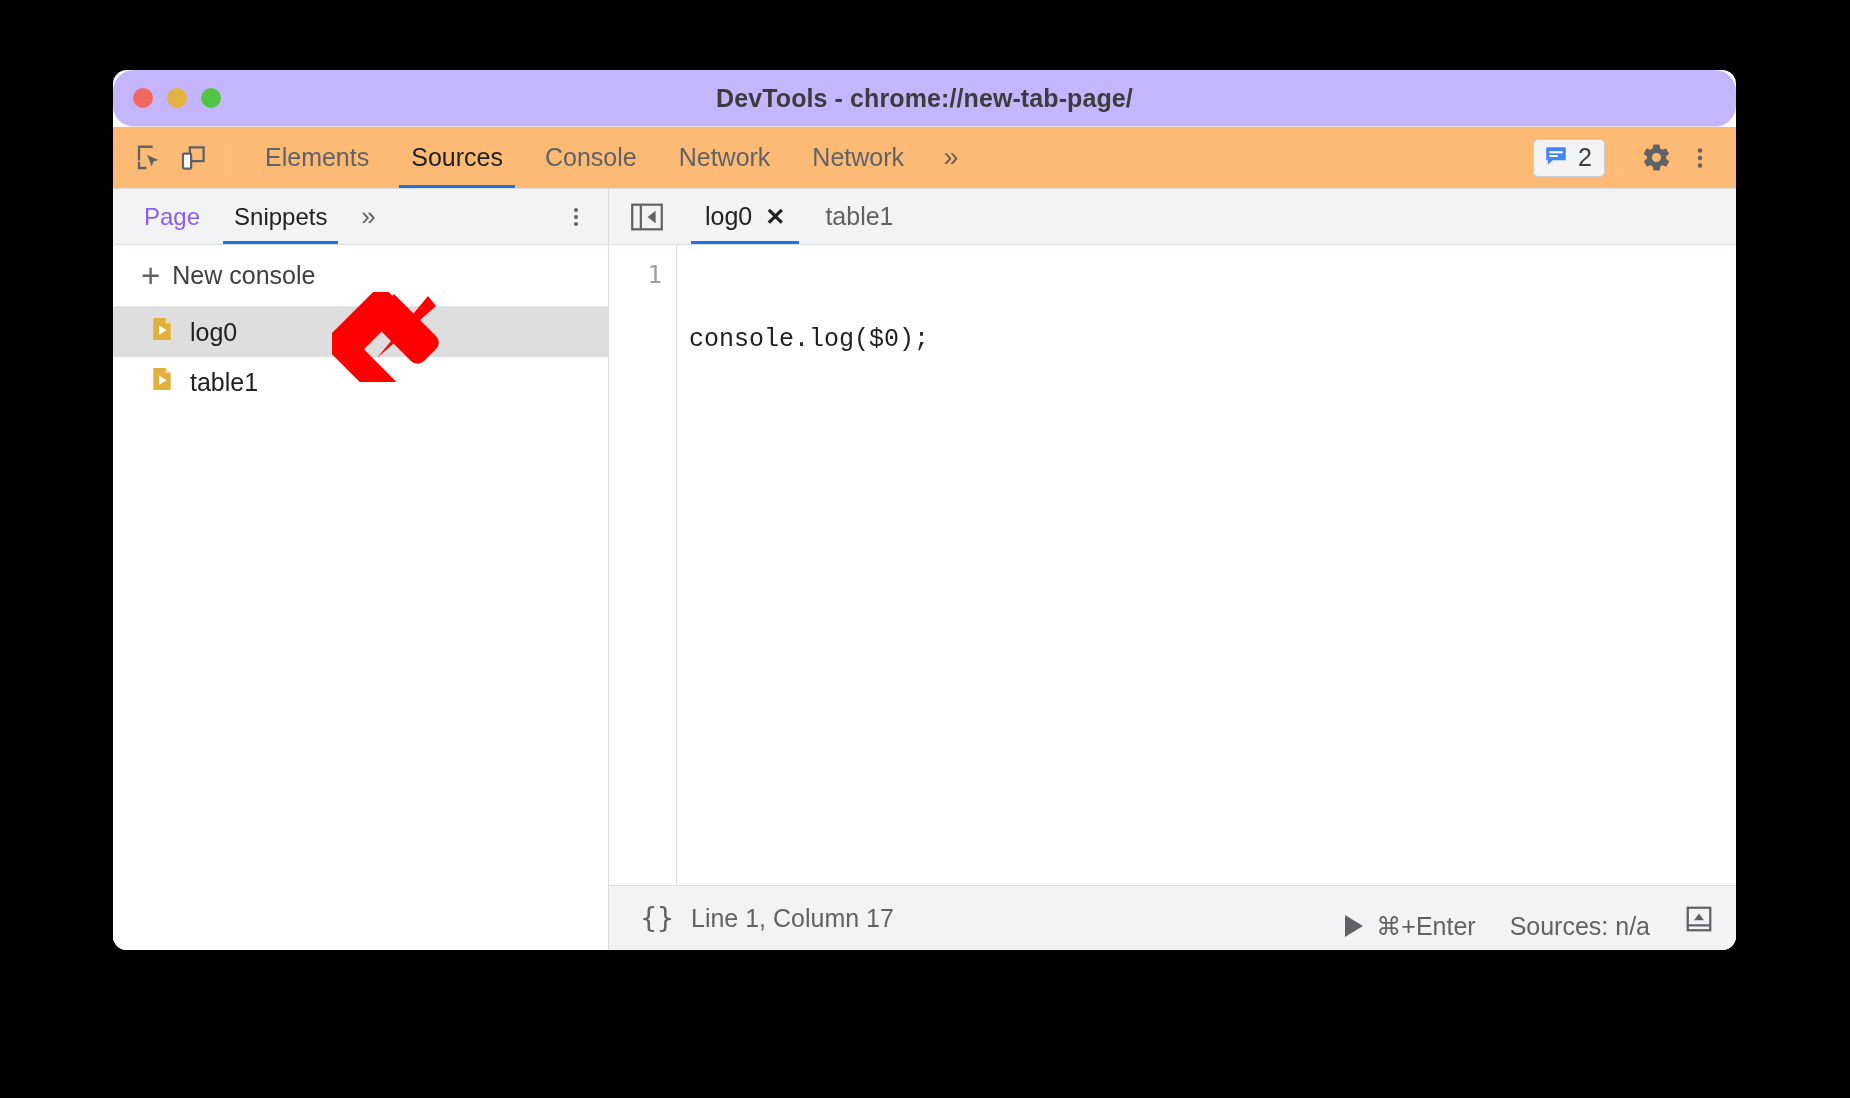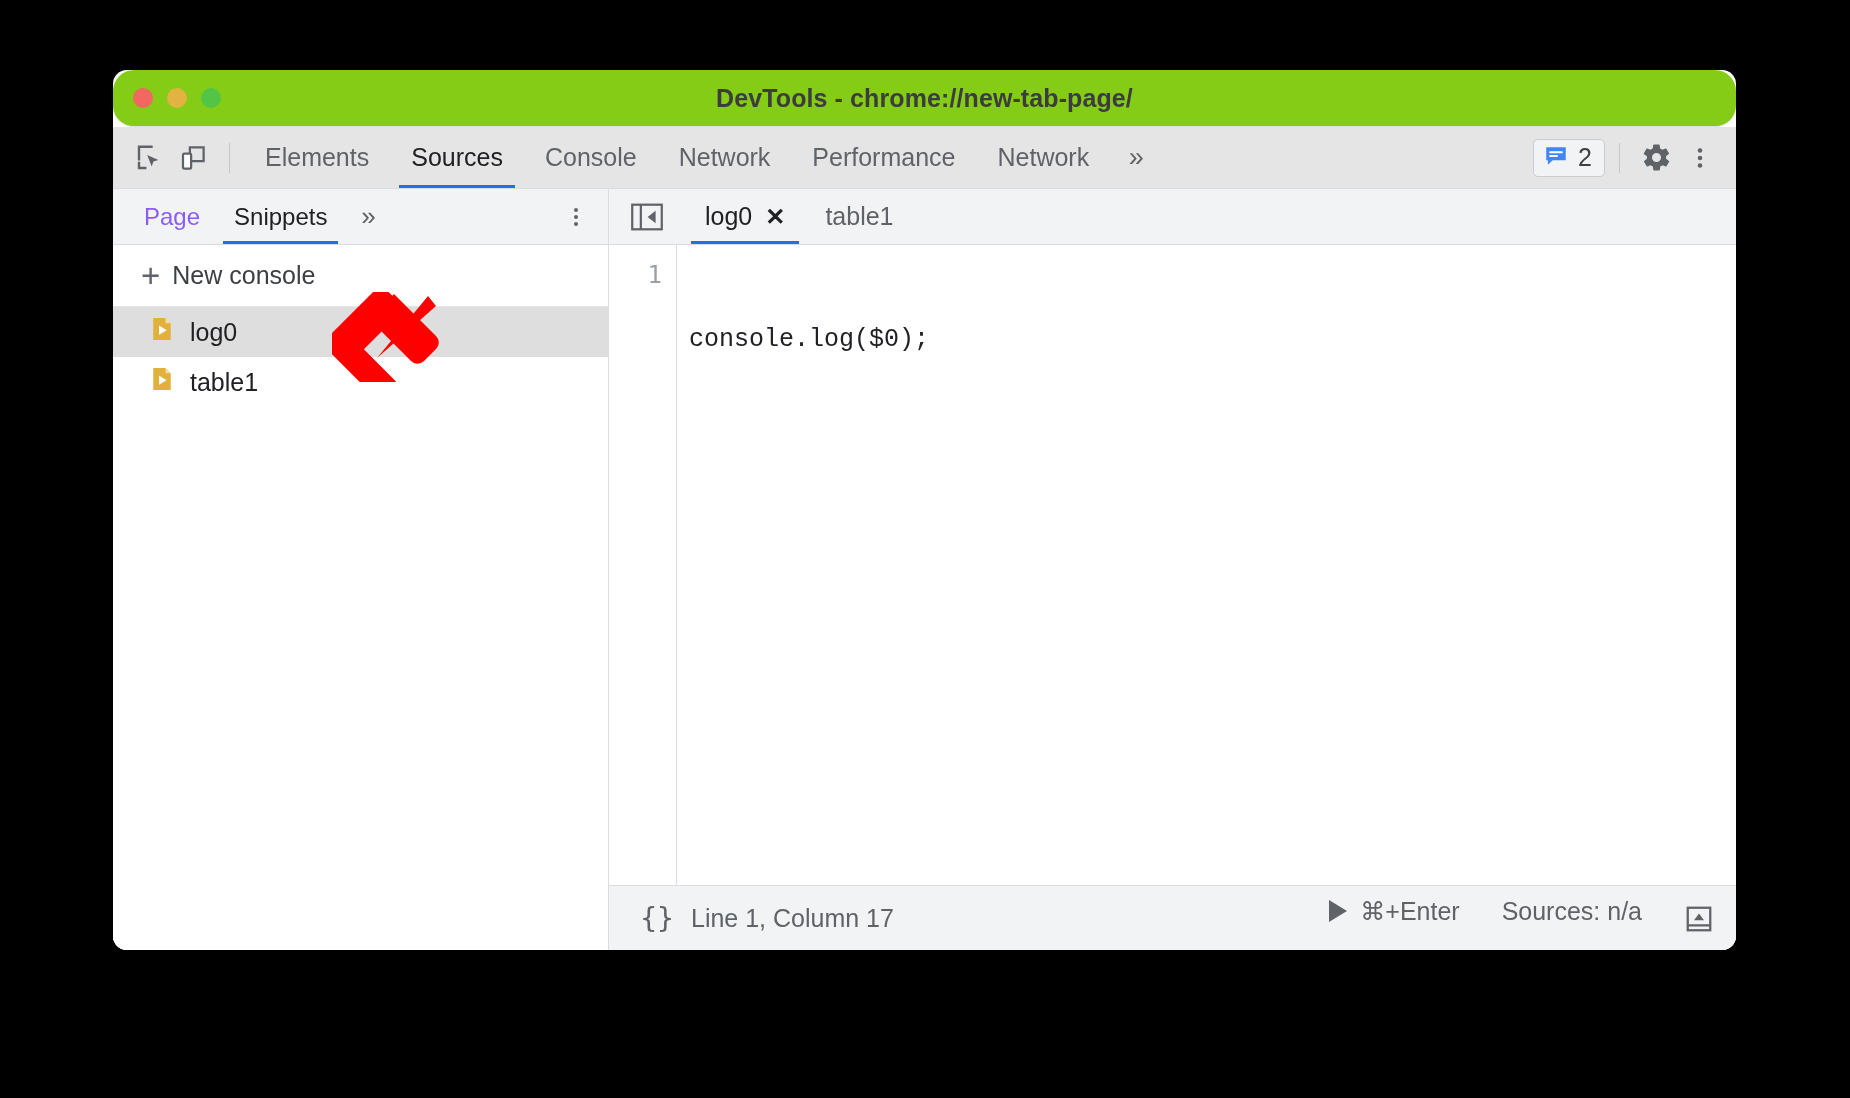--- a/index.html
+++ b/index.html
@@ -32,21 +32,21 @@
     border-radius: 14px;
     overflow: hidden;
     background: #ffffff;
     box-shadow: 0 6px 30px rgba(0,0,0,0.55);
   }
 
   
   .titlebar {
     position: relative;
     height: 56px;
-    background: #84cc16;
+    background: #c4b5fd;
     border-bottom: 1px solid #e6dcdb;
     display: flex;
     align-items: center;
     border-radius: 21px;
   }
   .traffic {
     display: flex;
     align-items: center;
     gap: 14px;
     margin-left: 20px;
@@ -70,21 +70,21 @@
     color: #3c3c3c;
     letter-spacing: 0.1px;
     pointer-events: none;
   }
 
   
   .toolbar {
     display: flex;
     align-items: center;
     height: 62px;
-    background: #e5e5e5;
+    background: #fdba74;
     border-bottom: 1px solid #dadce0;
     padding: 0 14px 0 14px;
     box-sizing: border-box;
   }
   .tb-icon {
     width: 44px;
     height: 44px;
     display: flex;
     align-items: center;
     justify-content: center;
@@ -370,22 +370,22 @@
   }
   .sb-cursor {
     font-size: 25px;
     color: #5f6368;
     margin-left: 8px;
     white-space: nowrap;
   }
   .sb-right {
     margin-left: auto;
     display: flex;
-    align-items: flex-start;
-    gap: 8px;
+    align-items: flex-end;
+    gap: 0;
   }
   .sb-run {
     display: flex;
     align-items: center;
     gap: 13px;
     font-size: 25px;
     color: #5f6368;
     padding: 0 16px;
     white-space: nowrap;
   }
@@ -453,21 +453,20 @@
         </svg>
       </div>
 
       <div class="tb-sep"></div>
 
       <div class="tb-tabs">
         <div class="tb-tab">Elements</div>
         <div class="tb-tab active">Sources</div>
         <div class="tb-tab">Console</div>
         <div class="tb-tab">Network</div>
-        <div class="tb-tab">Performance</div>
         <div class="tb-tab">Network</div>
       </div>
 
       <div class="tb-more">»</div>
 
       <div class="tb-right">
 
         <div class="badge">
           <span>
             <svg width="26" height="26" viewBox="0 0 24 24">

